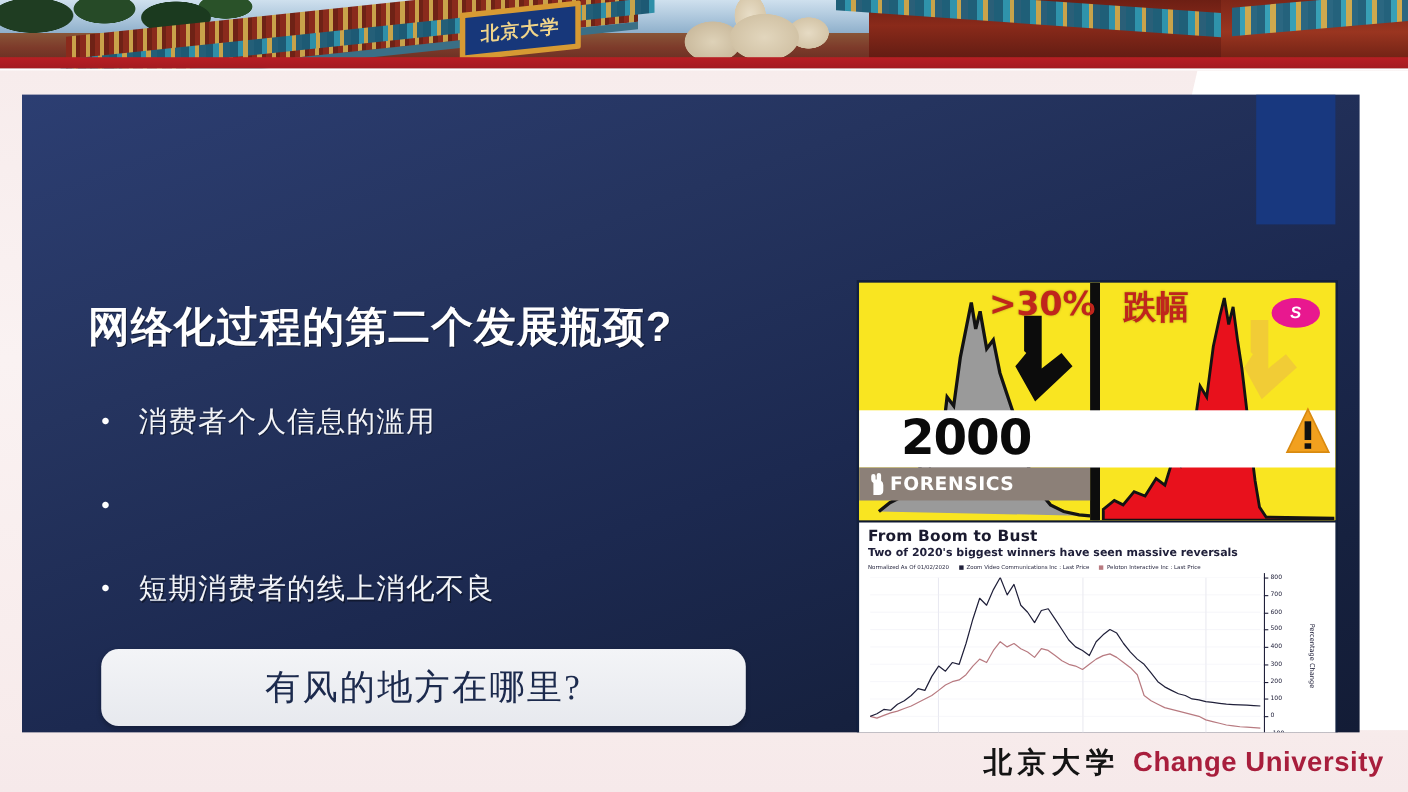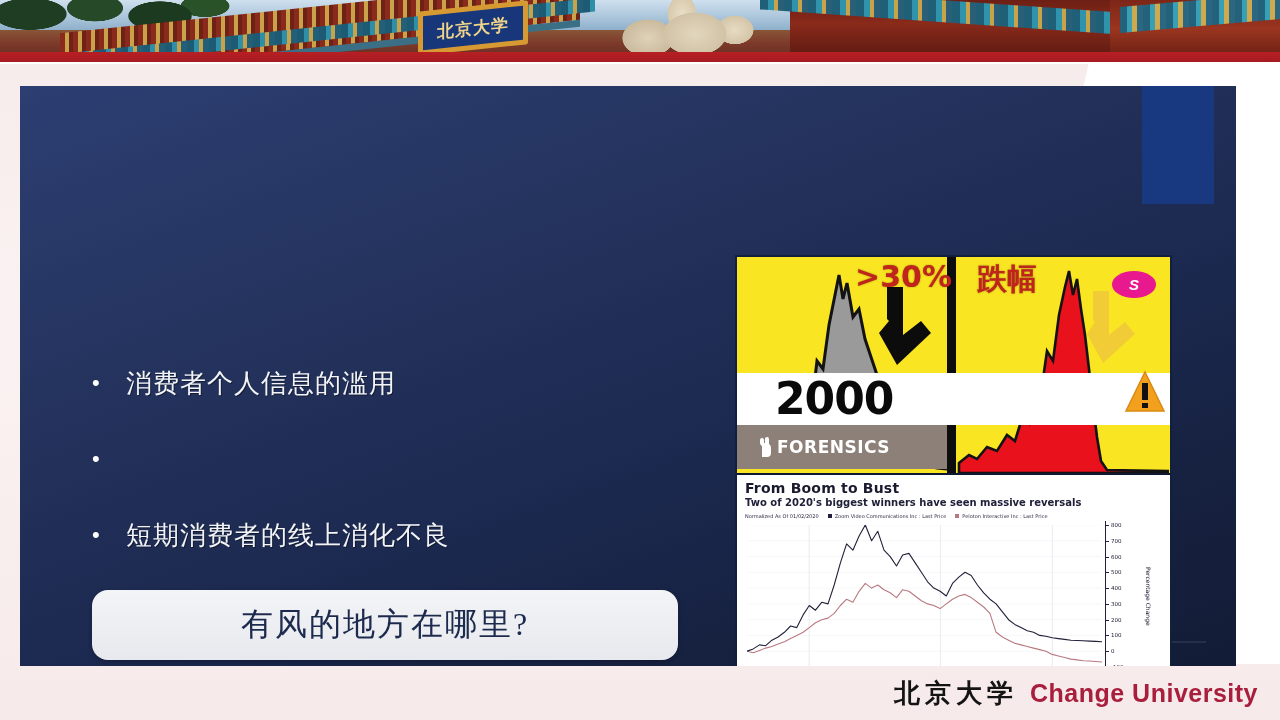--- a/index.html
+++ b/index.html
@@ -142,21 +142,21 @@
     border-radius: 16px;
     display:flex; align-items:center; justify-content:center;
     box-shadow: 0 2px 5px rgba(0,0,0,.25);
   }
   .callout-text {
     color:#1c2a4d; font-size:32px; letter-spacing:2px;font-family:Liberation Serif, serif;
   }
 
   
   .collage {
-    position:absolute; left:715px; top:169px; width:437px; height:444px;
+    position:absolute; left:759px; top:169px; width:437px; height:444px;
     border:2px solid #12203f;
     background:#0e1830;
   }
 
   
   .meme { position:absolute; left:0; top:0; width:433px; height:216px; background:#f7e31e; overflow:hidden; }
   .meme-left  { position:absolute; left:0;   top:0; width:212px; height:216px; background:#f9e521; }
   .meme-right { position:absolute; left:218px; top:0; width:215px; height:216px; background:#f9e521; }
   .meme-divider { position:absolute; left:210px; top:0; width:9px; height:216px; background:#0d0d0d; }
 
@@ -184,23 +184,23 @@
     text-shadow: 0 0 2px rgba(0,0,0,.35);
   }
   .meme-drop {
     position:absolute; left:240px; top:2px;
     font-size:30px; font-weight:bold; color:#c0251c;
     text-shadow: 0 0 2px rgba(0,0,0,.35);
   }
   .meme-arrow { position:absolute; left:140px; top:28px; width:62px; height:82px; }
   .meme-arrow-y { position:absolute; left:348px; top:32px; width:56px; height:76px; }
   .forensics-band {
-    position:absolute; left:0; top:168px; width:210px; height:44px;
+    position:absolute; left:0; top:168px; width:210px; height:30px;
     background:#8c8078;
-    display:flex; align-items:center; padding-left:20px;
+    display:flex; align-items:center; padding-left:8px;
   }
   .forensics-icon { width:15px; height:20px; margin-right:5px; }
   .forensics-text {
     color:#ffffff; font-size:17px; font-weight:bold; letter-spacing:0.5px;
     font-family:"DejaVu Sans", sans-serif;
   }
   .s-badge {
     position:absolute; right:14px; top:14px; width:44px; height:27px;
     background:#e8188f; border-radius:50%;
     display:flex; align-items:center; justify-content:center;
@@ -296,20 +296,21 @@
         <path d="M50 58 L64 26 M64 58 L78 22 M78 58 L92 16 M92 58 L108 11
                  M108 58 L124 8 M124 58 L140 7 M140 58 L156 9 M156 58 L172 14
                  M172 58 L186 20"></path>
         <path d="M64 26 L78 58 M78 22 L92 58 M92 16 L108 58 M108 11 L124 58
                  M124 8 L140 58 M140 7 L156 58 M156 9 L172 58 M172 14 L186 58"></path>
         <path d="M0 58 L42 58 M196 58 L250 58" stroke-width="0.9"></path>
         <path d="M14 52 L14 58 M22 50 L22 58 M30 54 L30 58" stroke-width="0.9"></path>
       </g>
     </svg>
 
+    <div class="slide-title">网络化过程的第二个发展瓶颈?</div>
 
     <div class="bullets">
       <div class="bullet-row">
         <span class="bullet-dot">•</span>
         <span class="bullet-text">消费者个人信息的滥用</span>
       </div>
       <div class="bullet-row">
         <span class="bullet-dot">•</span>
       </div>
       <div class="bullet-row">

